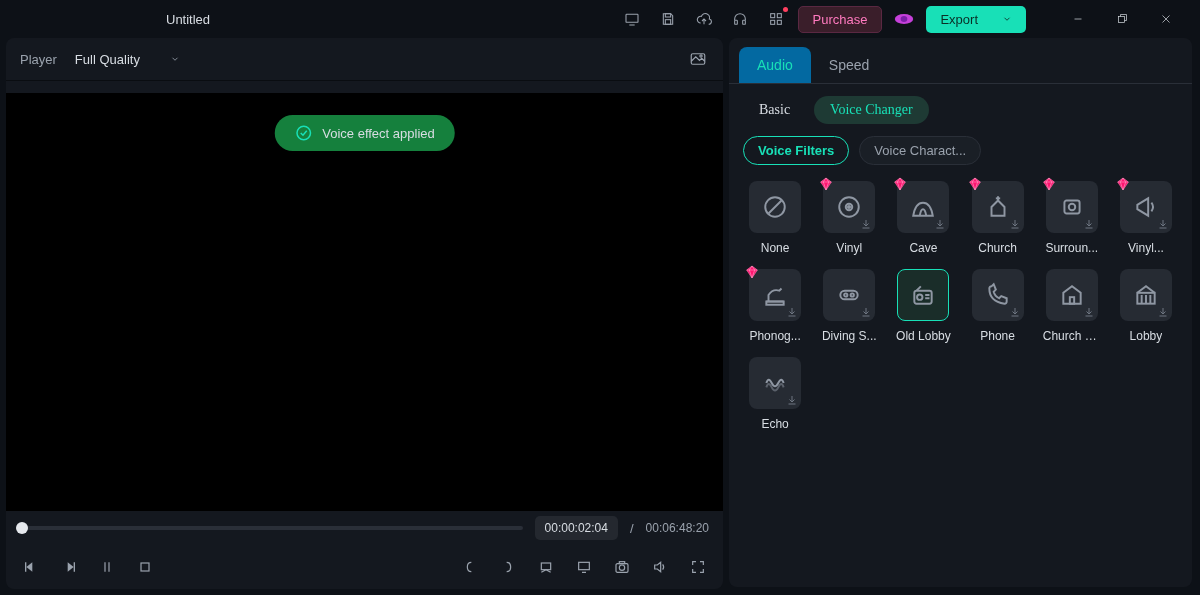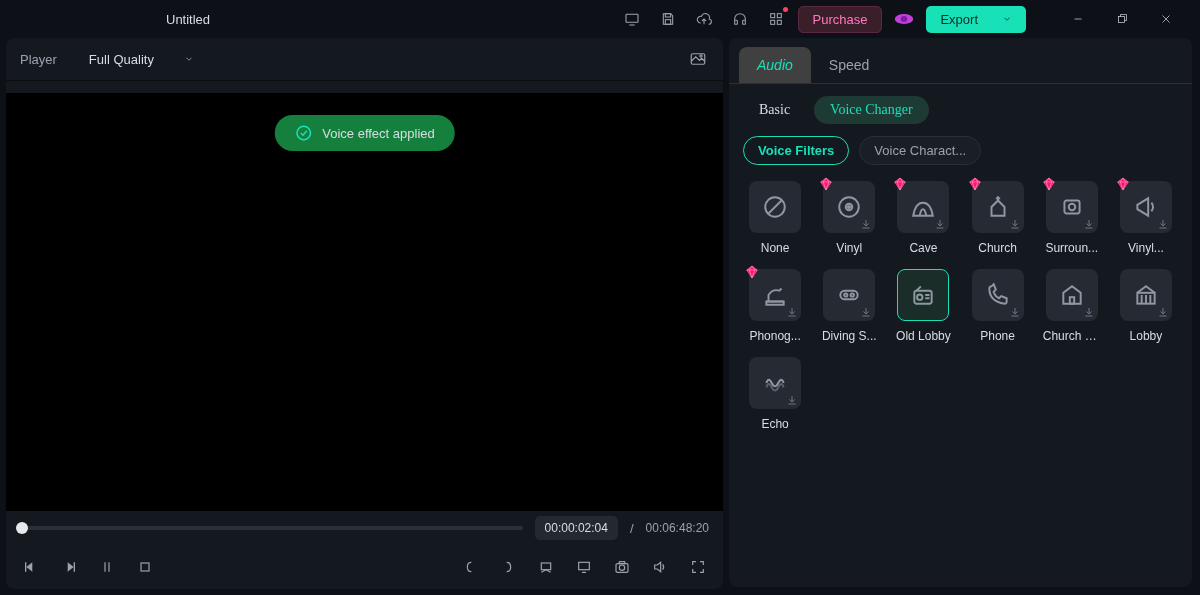--- a/index.html
+++ b/index.html
@@ -28,21 +28,21 @@
 .purchase-btn{background:var(--pink-bg);color:var(--pink);border:1px solid #5a2842;border-radius:5px;padding:5px 14px;font-size:13px;cursor:pointer;}
 .eye-btn{width:28px;height:28px;display:flex;align-items:center;justify-content:center;cursor:pointer;}
 .eye-btn svg{width:20px;height:14px;}
 .export-btn{background:var(--accent);color:#0a2e26;border:none;border-radius:5px;padding:6px 14px;font-size:13px;cursor:pointer;display:flex;align-items:center;gap:24px;font-weight:500;}
 .export-btn svg{width:10px;height:10px;stroke:#0a2e26;fill:none;stroke-width:2;}
 .winbtn{width:36px;height:28px;display:flex;align-items:center;justify-content:center;cursor:pointer;color:var(--text);}
 .winbtn svg{width:12px;height:12px;stroke:currentColor;fill:none;stroke-width:1.4;}
 .main{display:flex;height:557px;}
 .left{flex:0 0 729px;display:flex;flex-direction:column;padding:0 6px 6px 6px;}
 .player-panel{background:var(--panel);border-radius:8px;display:flex;flex-direction:column;flex:1;overflow:hidden;}
-.player-header{height:42px;display:flex;align-items:center;padding:0 14px;gap:32px;justify-content:flex-end;}
+.player-header{height:42px;display:flex;align-items:center;padding:0 14px;gap:18px;justify-content:flex-end;}
 .player-label{color:var(--text-dim);font-size:13px;}
 .quality-dd{display:flex;align-items:center;gap:30px;color:var(--text);cursor:pointer;font-size:13px;}
 .quality-dd svg{width:10px;height:10px;stroke:var(--text-dim);fill:none;stroke-width:2;}
 .snap-icon{margin-left:auto;width:22px;height:22px;display:flex;align-items:center;justify-content:center;cursor:pointer;color:var(--text-dim);}
 .snap-icon svg{width:18px;height:18px;stroke:currentColor;fill:none;stroke-width:1.6;}
 .video-area{flex:1;background:#000;position:relative;border-top:1px solid #0a0d11;}
 .dim-strip{position:absolute;top:0;left:0;right:0;height:12px;background:#14181f;}
 .toast{position:absolute;top:34px;left:50%;transform:translateX(-50%);background:#15803d;border-radius:22px;padding:9px 20px;display:flex;align-items:center;gap:10px;font-size:13px;}
 .toast svg{width:18px;height:18px;}
 .timeline-row{height:34px;display:flex;align-items:center;padding:0 14px;gap:12px;}
@@ -53,21 +53,21 @@
 .duration{font-size:12px;color:var(--text-dim);}
 .controls-row{height:44px;display:flex;align-items:center;padding:0 14px;gap:16px;color:var(--text-dim);}
 .ctrl{width:22px;height:22px;display:flex;align-items:center;justify-content:center;cursor:pointer;}
 .ctrl svg{width:16px;height:16px;stroke:currentColor;fill:none;stroke-width:1.8;}
 .ctrl.filled svg{fill:currentColor;stroke:none;}
 .controls-row .gap{flex:1;}
 .right{flex:1;padding:0 8px 8px 0;}
 .right-panel{background:var(--panel);border-radius:8px;height:100%;padding:0;}
 .tabs{height:46px;display:flex;align-items:flex-end;border-bottom:1px solid var(--border);padding:0 10px;}
 .tab{padding:10px 18px;cursor:pointer;color:var(--text-dim);font-size:14px;border-radius:8px 8px 0 0;}
-.tab.active{color:var(--accent);background:#404040;font-style:italic;}
+.tab.active{color:var(--accent);background:#0369a1;}
 .subtabs{display:flex;align-items:center;gap:8px;padding:12px 14px;}
 .subtab{padding:6px 16px;border-radius:16px;cursor:pointer;color:var(--text);font-size:14px;font-family:Liberation Serif, serif;}
 .subtab.active{background:#1e3a34;color:var(--accent);}
 .chiprow{display:flex;gap:10px;padding:0 14px 16px 14px;}
 .chip{padding:6px 14px;border-radius:16px;cursor:pointer;font-size:13px;border:1px solid var(--border);color:var(--text-dim);background:#1a1f26;}
 .chip.active{border-color:var(--accent);color:var(--accent);background:transparent;font-weight:bold;}
 .filters-grid{display:grid;grid-template-columns:repeat(6,1fr);gap:14px 10px;padding:0 14px;}
 .filter{display:flex;flex-direction:column;align-items:center;gap:8px;cursor:pointer;}
 .filter-box{width:52px;height:52px;background:#262b33;border-radius:8px;display:flex;align-items:center;justify-content:center;position:relative;color:#8f97a3;}
 .filter-box.selected{border:1.5px solid var(--accent);background:#1a2d29;}

